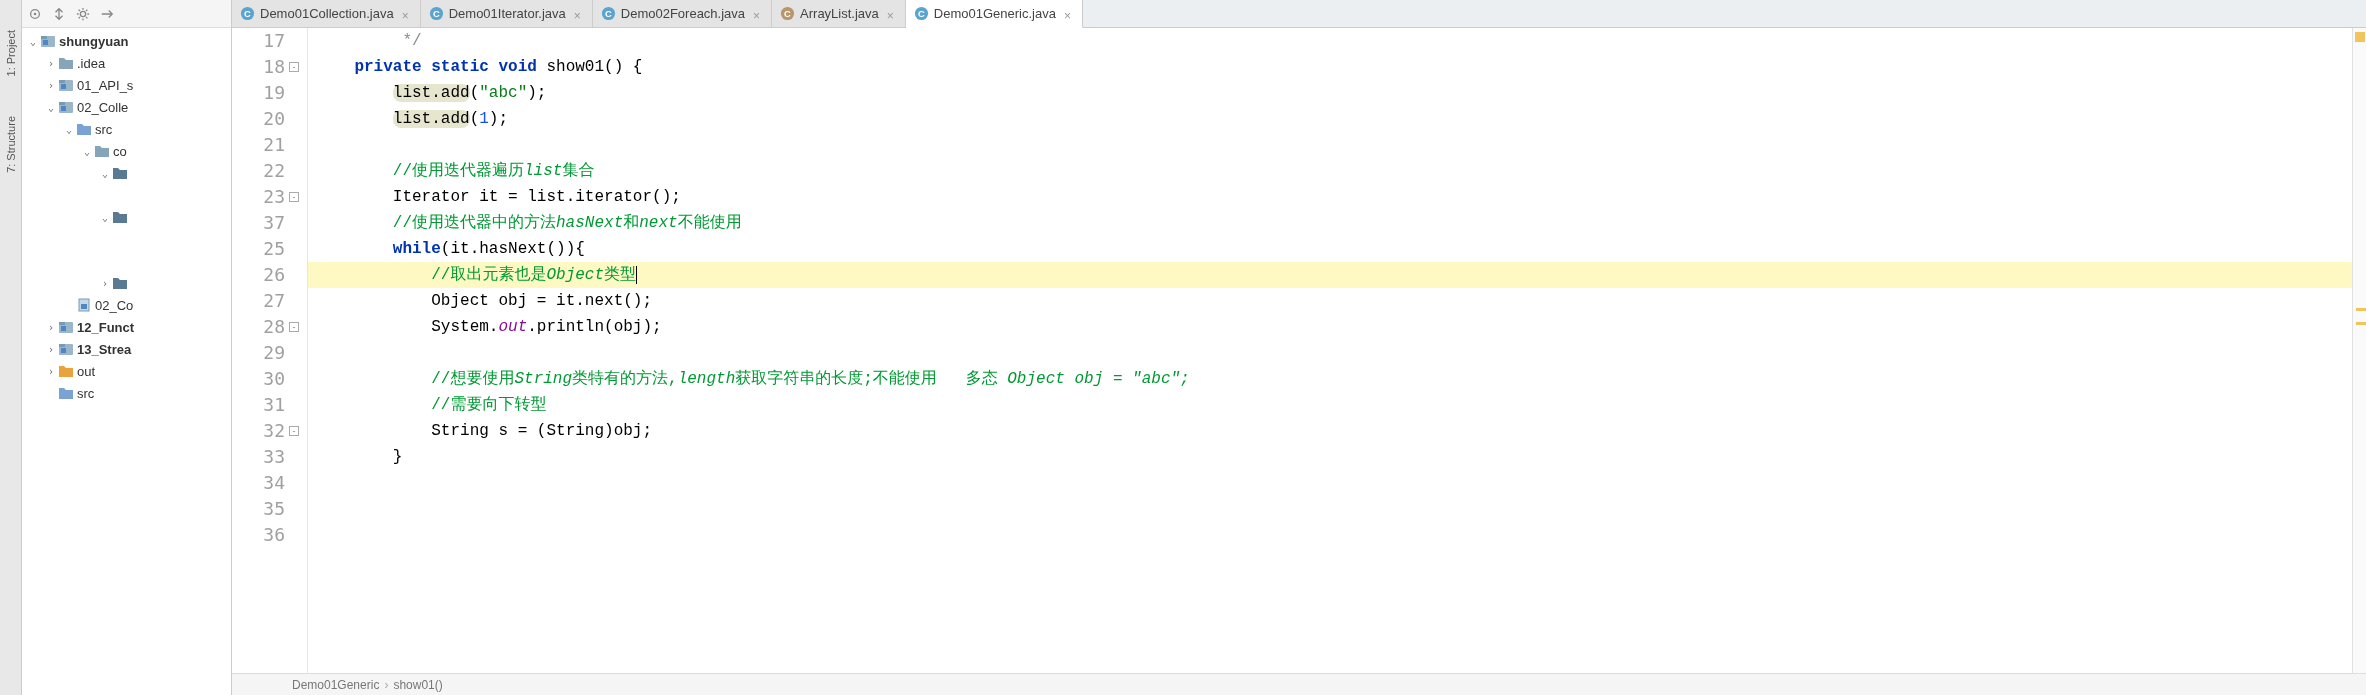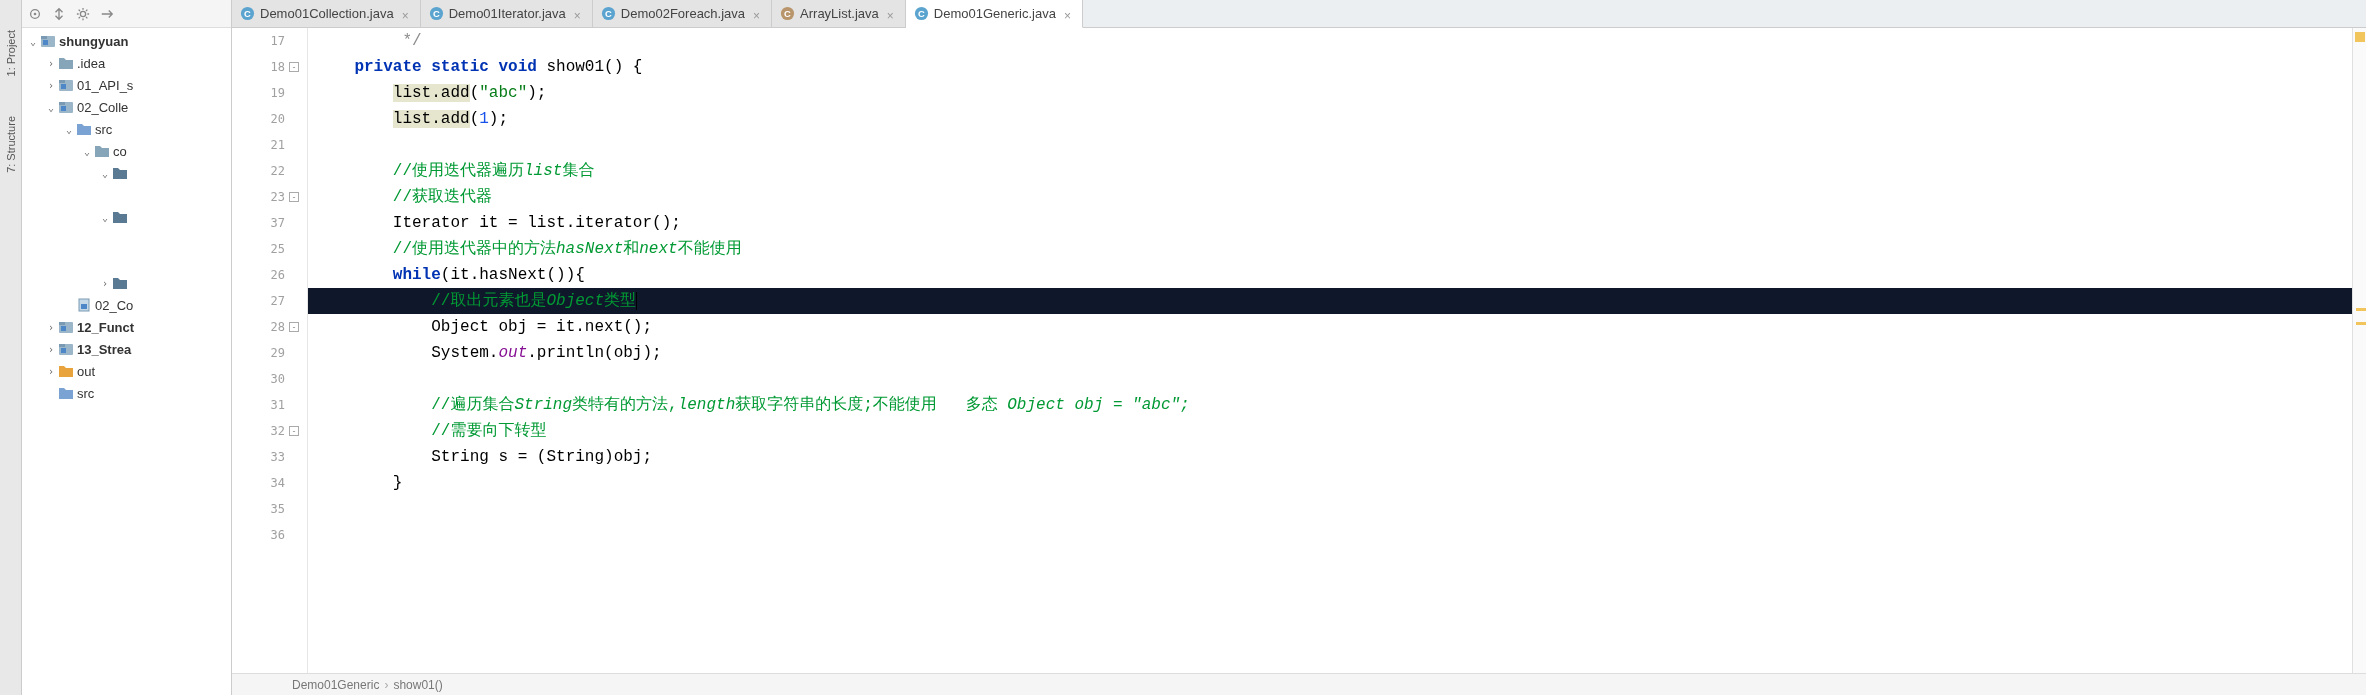--- a/index.html
+++ b/index.html
@@ -169,45 +169,45 @@
       line-height: 8px;
       text-align: center;
       color: #888;
     }
     .line-number {
       height: 26px;
       line-height: 26px;
       text-align: right;
       padding-right: 22px;
       color: #a0a0a0;
-      font-size: 12px;
+      font-size: 18px;
       font-family: "Consolas", monospace;
     }
     .code-area {
       flex: 1;
       font-family: "Consolas", "Courier New", monospace;
       font-size: 16px;
       line-height: 26px;
       position: relative;
     }
     .code-line {
       height: 26px;
       padding-left: 8px;
       white-space: pre;
     }
     .code-line.highlight-line {
-      background: #0f172a;
+      background: #fef9c3;
     }
     .kw { color: #0033b3; font-weight: bold; }
     .str { color: #067d17; }
     .num { color: #1750eb; }
     .comment { color: #8c8c8c; }
     .comment-green { color: #009933; }
     .comment-italic { font-style: italic; }
-    .method-bg { background: #e6e6ce; }
+    .method-bg { background: #e6e6ce; border-radius: 8px; }
     .field { color: #871094; font-style: italic; }
     .caret {
       display: inline-block;
       width: 1px;
       height: 18px;
       background: #000;
       vertical-align: middle;
     }
     
     
@@ -485,29 +485,28 @@
           <div class="line-number">35</div>
           <div class="line-number">36</div>
         </div>
       <div class="code-area" id="code-area">
           <div class="code-line"><span class="comment">         */</span></div>
           <div class="code-line"><span class="">    </span><span class="kw">private static void</span><span class=""> show01() {</span></div>
           <div class="code-line"><span class="">        </span><span class="method-bg">list.add</span><span class="">(</span><span class="str">"abc"</span><span class="">);</span></div>
           <div class="code-line"><span class="">        </span><span class="method-bg">list.add</span><span class="">(</span><span class="num">1</span><span class="">);</span></div>
           <div class="code-line"></div>
           <div class="code-line"><span class="">        </span><span class="comment-green">//使用迭代器遍历</span><span class="comment-green comment-italic">list</span><span class="comment-green">集合</span></div>
-          <div class="code-line"><span class="">        </span><span class="comment-green">//获取迭代器</span></div>
           <div class="code-line"><span class="">        Iterator it = list.iterator();</span></div>
           <div class="code-line"><span class="">        </span><span class="comment-green">//使用迭代器中的方法</span><span class="comment-green comment-italic">hasNext</span><span class="comment-green">和</span><span class="comment-green comment-italic">next</span><span class="comment-green">不能使用</span></div>
           <div class="code-line"><span class="">        </span><span class="kw">while</span><span class="">(it.hasNext()){</span></div>
           <div class="code-line highlight-line"><span class="">            </span><span class="comment-green">//取出元素也是</span><span class="comment-green comment-italic">Object</span><span class="comment-green">类型</span><span class="caret"></span></div>
           <div class="code-line"><span class="">            Object obj = it.next();</span></div>
           <div class="code-line"><span class="">            System.</span><span class="field">out</span><span class="">.println(obj);</span></div>
           <div class="code-line"></div>
-          <div class="code-line"><span class="">            </span><span class="comment-green">//遍历集合</span><span class="comment-green comment-italic">String</span><span class="comment-green">类特有的方法,</span><span class="comment-green comment-italic">length</span><span class="comment-green">获取字符串的长度;不能使用   多态 </span><span class="comment-green comment-italic">Object obj = "abc";</span></div>
+          <div class="code-line"><span class="">            </span><span class="comment-green">//想要使用</span><span class="comment-green comment-italic">String</span><span class="comment-green">类特有的方法,</span><span class="comment-green comment-italic">length</span><span class="comment-green">获取字符串的长度;不能使用   多态 </span><span class="comment-green comment-italic">Object obj = "abc";</span></div>
           <div class="code-line"><span class="">            </span><span class="comment-green">//需要向下转型</span></div>
           <div class="code-line"><span class="">            String s = (String)obj;</span></div>
           <div class="code-line"><span class="">        }</span></div>
         </div>
       <div class="right-gutter">
         <div class="warn-mark top"></div>
         <div class="line-mark" style="top:280px;background:#f2c55c;"></div>
         <div class="line-mark" style="top:294px;background:#f2c55c;"></div>
       </div>
     </div>

